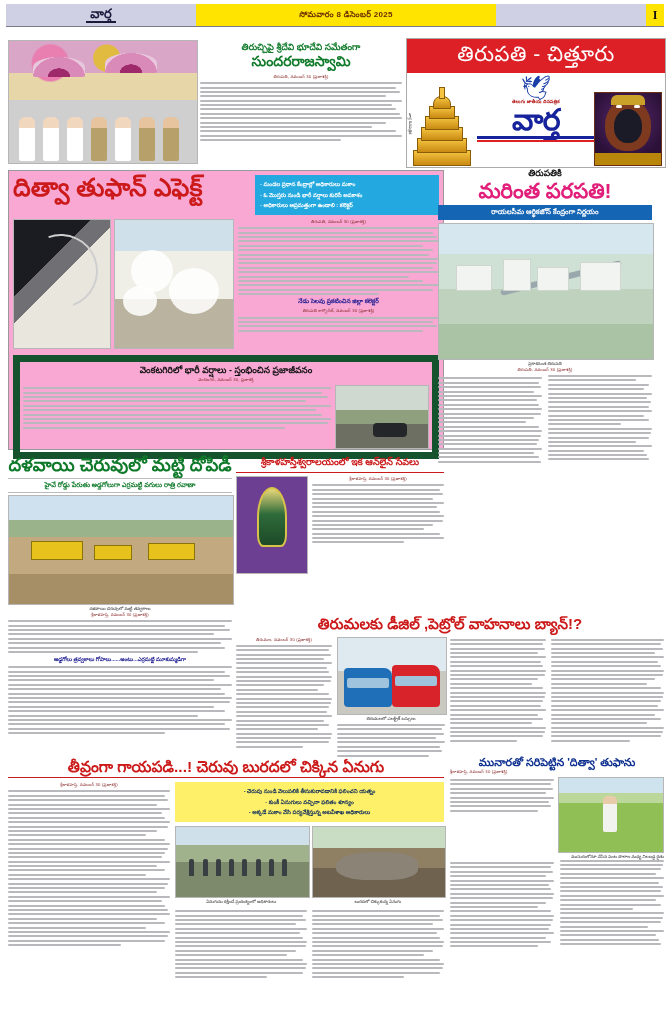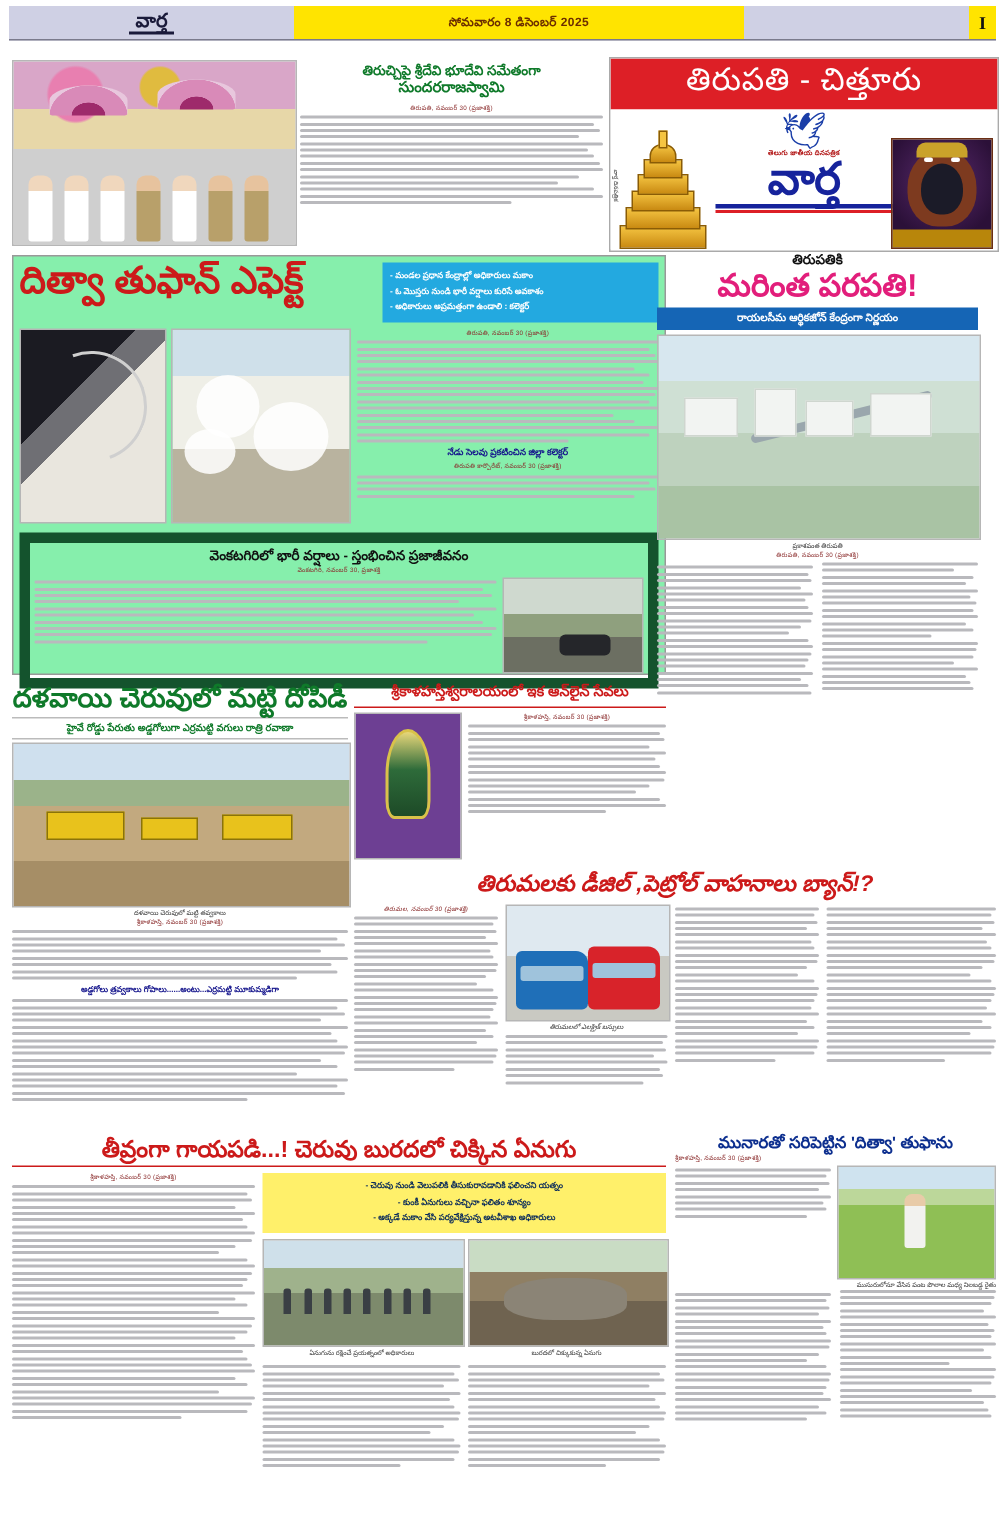--- a/index.html
+++ b/index.html
@@ -73,21 +73,21 @@
   .bus{position:absolute;bottom:8%;border-radius:4px 8px 4px 4px;}
   .bus .win{position:absolute;top:26%;left:6%;right:6%;height:24%;background:#9fc3dc;border-radius:2px;}
   .ph-field{background:linear-gradient(180deg,#cfe3ef 0 20%,#bcd79a 20% 34%,#8fbf55 34% 100%);}
   .ph-field .man{position:absolute;left:42%;bottom:26%;width:14px;height:36px;background:linear-gradient(180deg,#e8cba8 0 22%,#f2f2ef 22%);border-radius:5px 5px 2px 2px;}
   .ph-eleph{background:linear-gradient(180deg,#c9dcc4 0 30%,#8f7f63 30% 58%,#6f6350 58% 100%);}
   .ph-eleph .body{position:absolute;left:18%;top:36%;width:62%;height:40%;background:#8b8476;border-radius:46% 40% 36% 40%;}
   .ph-crowd{background:linear-gradient(180deg,#cfe0ea 0 26%,#9fb28c 26% 50%,#7d8a6c 50% 100%);}
   .ph-crowd .p{position:absolute;bottom:30%;width:5px;height:17px;background:#3a3f44;border-radius:2px 2px 0 0;}
 
   
-  .box{border:1px solid #999;background:#86efac;box-sizing:border-box;}
+  .box{border:1px solid #999;background:#f9a8d4;box-sizing:border-box;}
   .hl-red{color:#cc1a1a;font-weight:bold;}
   .hl-green{color:#0f7a2a;font-weight:bold;}
   .hl-pink{color:#e21e7b;font-weight:bold;}
   .hl-blue{color:#0d2f8f;font-weight:bold;}
   .bullets{background:#23a9e0;color:#fff;font-size:5.6px;line-height:1.9;padding:4px 5px;font-weight:bold;}
   .bullets-y{background:#fff06a;color:#0a2a5a;font-size:5.6px;line-height:1.9;padding:4px 5px;text-align:center;font-weight:bold;}
   .bluebar{background:#1565b5;color:#fff;text-align:center;font-size:7px;font-weight:bold;padding:3px 2px;}
   .sub-line{text-align:center;font-size:6.6px;color:#0f7a2a;font-weight:bold;border-top:1px solid #bbb;border-bottom:1px solid #bbb;padding:2px 0;margin:2px 0;}
 </style>
 </head>
@@ -150,21 +150,21 @@
     <div class="person" style="left:58px"></div>
     <div class="person khaki" style="left:82px"></div>
     <div class="person" style="left:106px"></div>
     <div class="person khaki" style="left:130px"></div>
     <div class="person khaki" style="left:154px"></div>
   </div>
 
   <div style="position:absolute;left:200px;top:42px;width:202px;height:122px;">
     <div style="text-align:center;line-height:1.25;">
       <div class="hl-green tel" style="font-size:9px;">తిరుచ్చిపై శ్రీదేవి భూదేవి సమేతంగా</div>
-      <div class="hl-green tel" style="font-size:10px;">సుందరరాజస్వామి</div>
+      <div class="hl-green tel" style="font-size:14px;">సుందరరాజస్వామి</div>
     </div>
     <div class="byline tel" style="margin-top:3px;">తిరుపతి, నవంబర్ 30 (ప్రజాశక్తి)</div>
     <div class="body-lines">
       <div class="ln s1"></div>
         <div class="ln s2"></div>
         <div class="ln s4"></div>
         <div class="ln s3"></div>
       <div class="ln s1"></div>
         <div class="ln s6"></div>
         <div class="ln s2"></div>
@@ -373,21 +373,21 @@
             <div class="ln s3"></div>
             <div class="ln s5"></div>
             <div class="ln s2"></div>
           <div class="ln s1"></div>
             <div class="ln s7"></div>
         </div>
       </div>
     </div>
   </div>
 
-  <div style="position:absolute;left:236px;top:582px;width:428px;height:170px;font-style:italic;">
+  <div style="position:absolute;left:236px;top:616px;width:428px;height:170px;">
     <div class="hl-red tel" style="font-size:15px;text-align:center;line-height:1.1;">తిరుమలకు డీజిల్ ,పెట్రోల్ వాహనాలు బ్యాన్!?</div>
 
     <div style="display:flex;gap:5px;margin-top:4px;">
       <div style="flex:0 0 96px;">
         <div class="byline tel">తిరుమల, నవంబర్ 30 (ప్రజాశక్తి)</div>
         <div class="body-lines">
           <div class="ln s1"></div>
             <div class="ln s2"></div>
             <div class="ln s4"></div>
             <div class="ln s3"></div>

